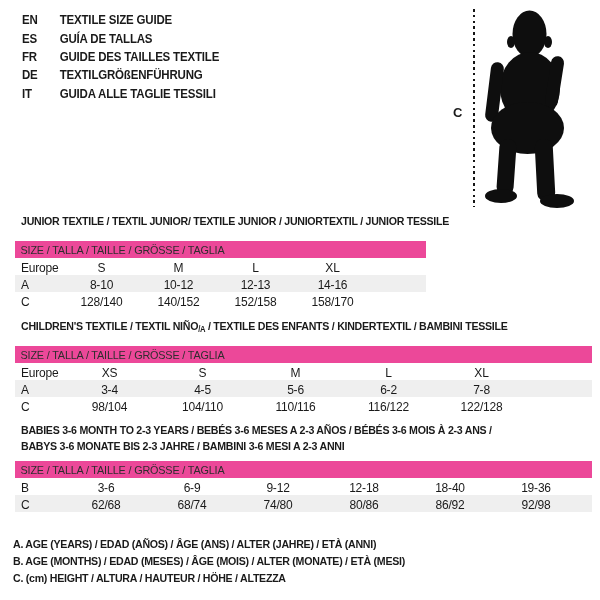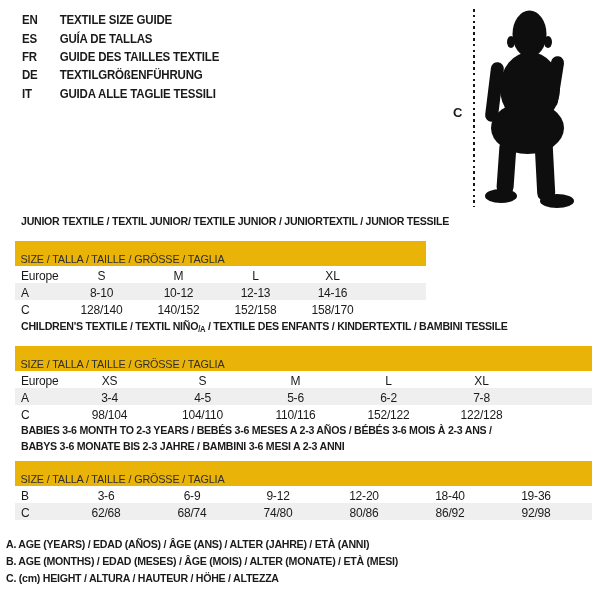--- a/index.html
+++ b/index.html
@@ -19,32 +19,32 @@
            background:repeating-linear-gradient(to bottom,#151515 0 2.6px,transparent 2.6px 5.8px)}
   .cmark{position:absolute;left:453px;top:105px;font-weight:700;font-size:13px}
 
   
   .sec-title{position:absolute;left:21px;font-weight:700;font-size:11.8px;letter-spacing:-.3px;
              white-space:nowrap;transform:scaleX(.9);transform-origin:0 0;line-height:15.5px}
   .sub{font-size:8.5px;vertical-align:-2px}
 
   
   .tbl{position:absolute;font-size:12px;letter-spacing:-.2px}
-  .band{height:25px;background:#eab308;display:flex;align-items:flex-end;color:#2e2e2e;font-size:11.8px}
+  .band{height:17px;background:#ec4899;display:flex;align-items:center;color:#2e2e2e;font-size:11.8px}
   .band span{padding-left:6px;transform:scaleX(.92);transform-origin:0 50%;white-space:nowrap}
   .tr{display:flex;height:17px;align-items:flex-end}
   .alt{background:#efefef}
   .td{text-align:center}
   .lbl{text-align:left;padding-left:6px}
   .t1 .td{width:77px}  .t1 .lbl{width:48px}
   .t2 .td{width:93px}  .t2 .lbl{width:48px}
   .t3 .td{width:86px}  .t3 .lbl{width:48px}
 
   
-  .legend{position:absolute;left:6px;top:535px}
+  .legend{position:absolute;left:13px;top:535px}
   .legend-line{height:17px;display:flex;align-items:center;font-weight:700;font-size:11.8px;
                letter-spacing:-.3px;white-space:nowrap;transform:scaleX(.9);transform-origin:0 50%}
 </style>
 </head>
 <body>
 
 <div class="page">
 
   <div class="langs">
     <div class="lang-row">
@@ -136,39 +136,39 @@
       <div class="td">4-5</div>
       <div class="td">5-6</div>
       <div class="td">6-2</div>
       <div class="td">7-8</div>
     </div>
     <div class="tr">
       <div class="td lbl">C</div>
       <div class="td">98/104</div>
       <div class="td">104/110</div>
       <div class="td">110/116</div>
-      <div class="td">152/122</div>
+      <div class="td">116/122</div>
       <div class="td">122/128</div>
     </div>
   </div>
 
   <div class="sec-title" style="top:423px">
     <div>BABIES 3-6 MONTH TO 2-3 YEARS / BEBÉS 3-6 MESES A 2-3 AÑOS / BÉBÉS 3-6 MOIS À 2-3 ANS /</div>
     <div>BABYS 3-6 MONATE BIS 2-3 JAHRE / BAMBINI 3-6 MESI A 2-3 ANNI</div>
   </div>
   <div class="tbl t3" style="left:15px;top:461px;width:577px">
     <div class="band">
       <span>SIZE / TALLA / TAILLE / GRÖSSE / TAGLIA</span>
     </div>
     <div class="tr">
       <div class="td lbl">B</div>
       <div class="td">3-6</div>
       <div class="td">6-9</div>
       <div class="td">9-12</div>
-      <div class="td">12-20</div>
+      <div class="td">12-18</div>
       <div class="td">18-40</div>
       <div class="td">19-36</div>
     </div>
     <div class="tr alt">
       <div class="td lbl">C</div>
       <div class="td">62/68</div>
       <div class="td">68/74</div>
       <div class="td">74/80</div>
       <div class="td">80/86</div>
       <div class="td">86/92</div>

